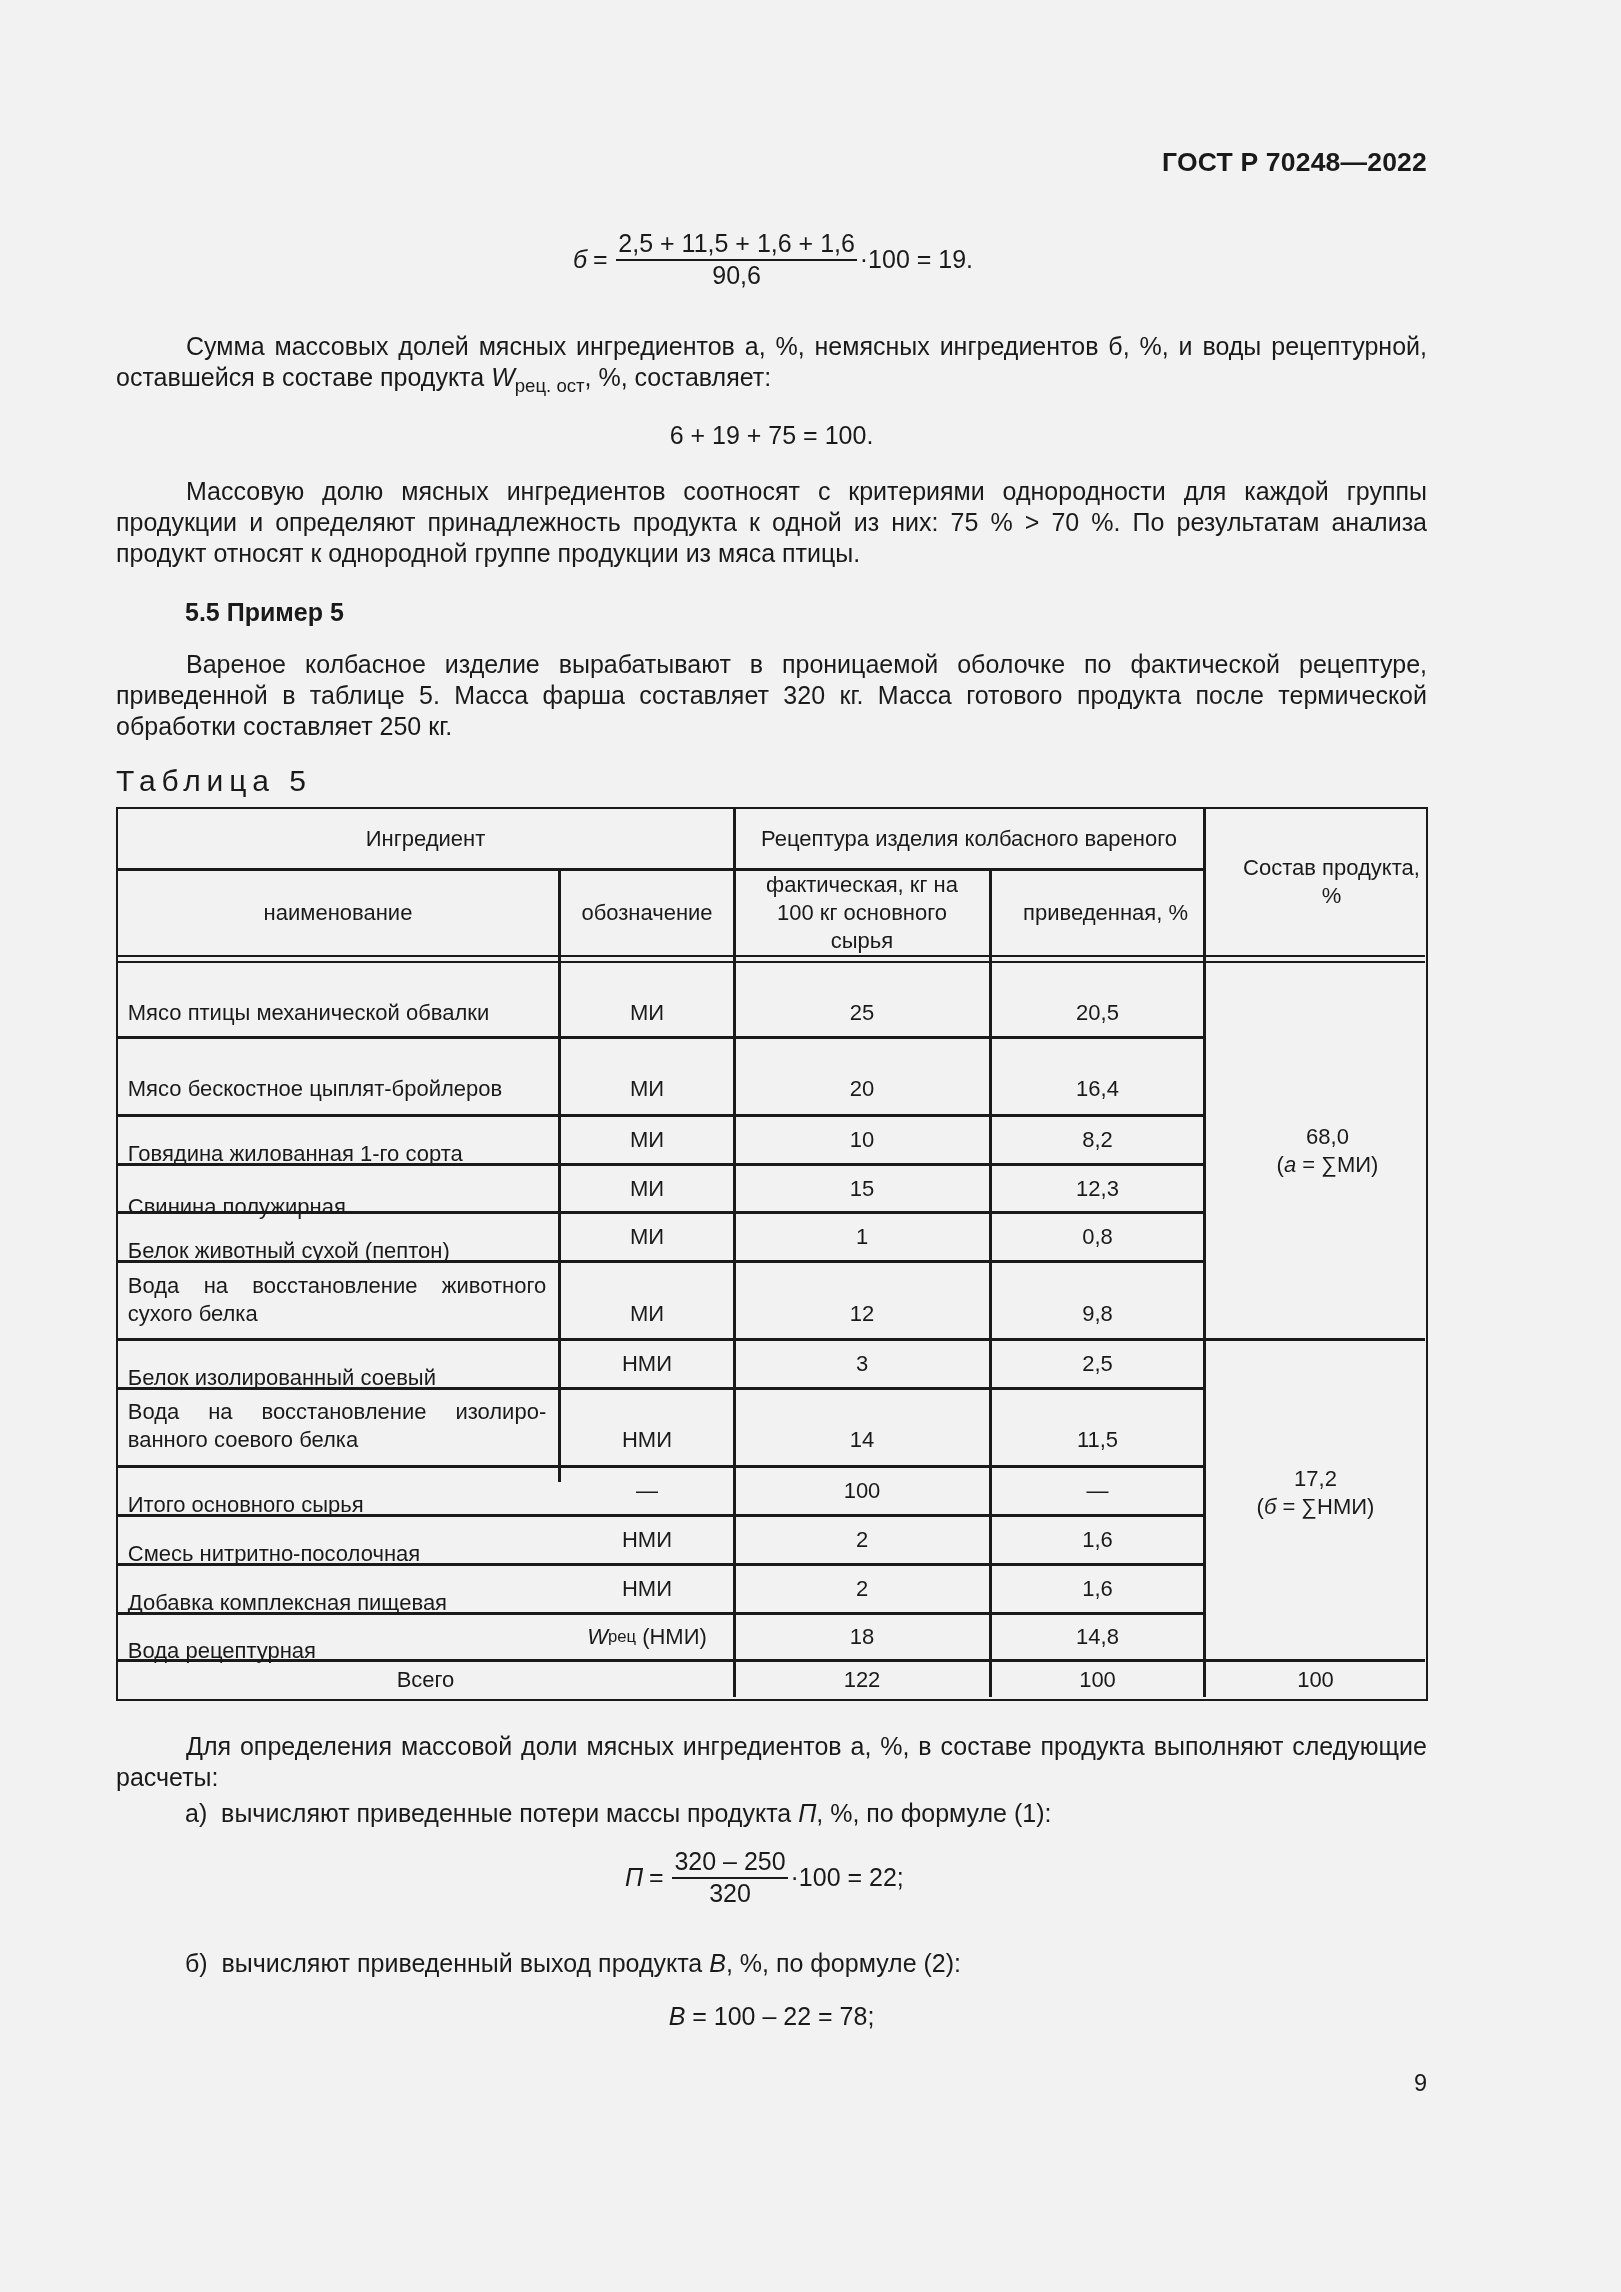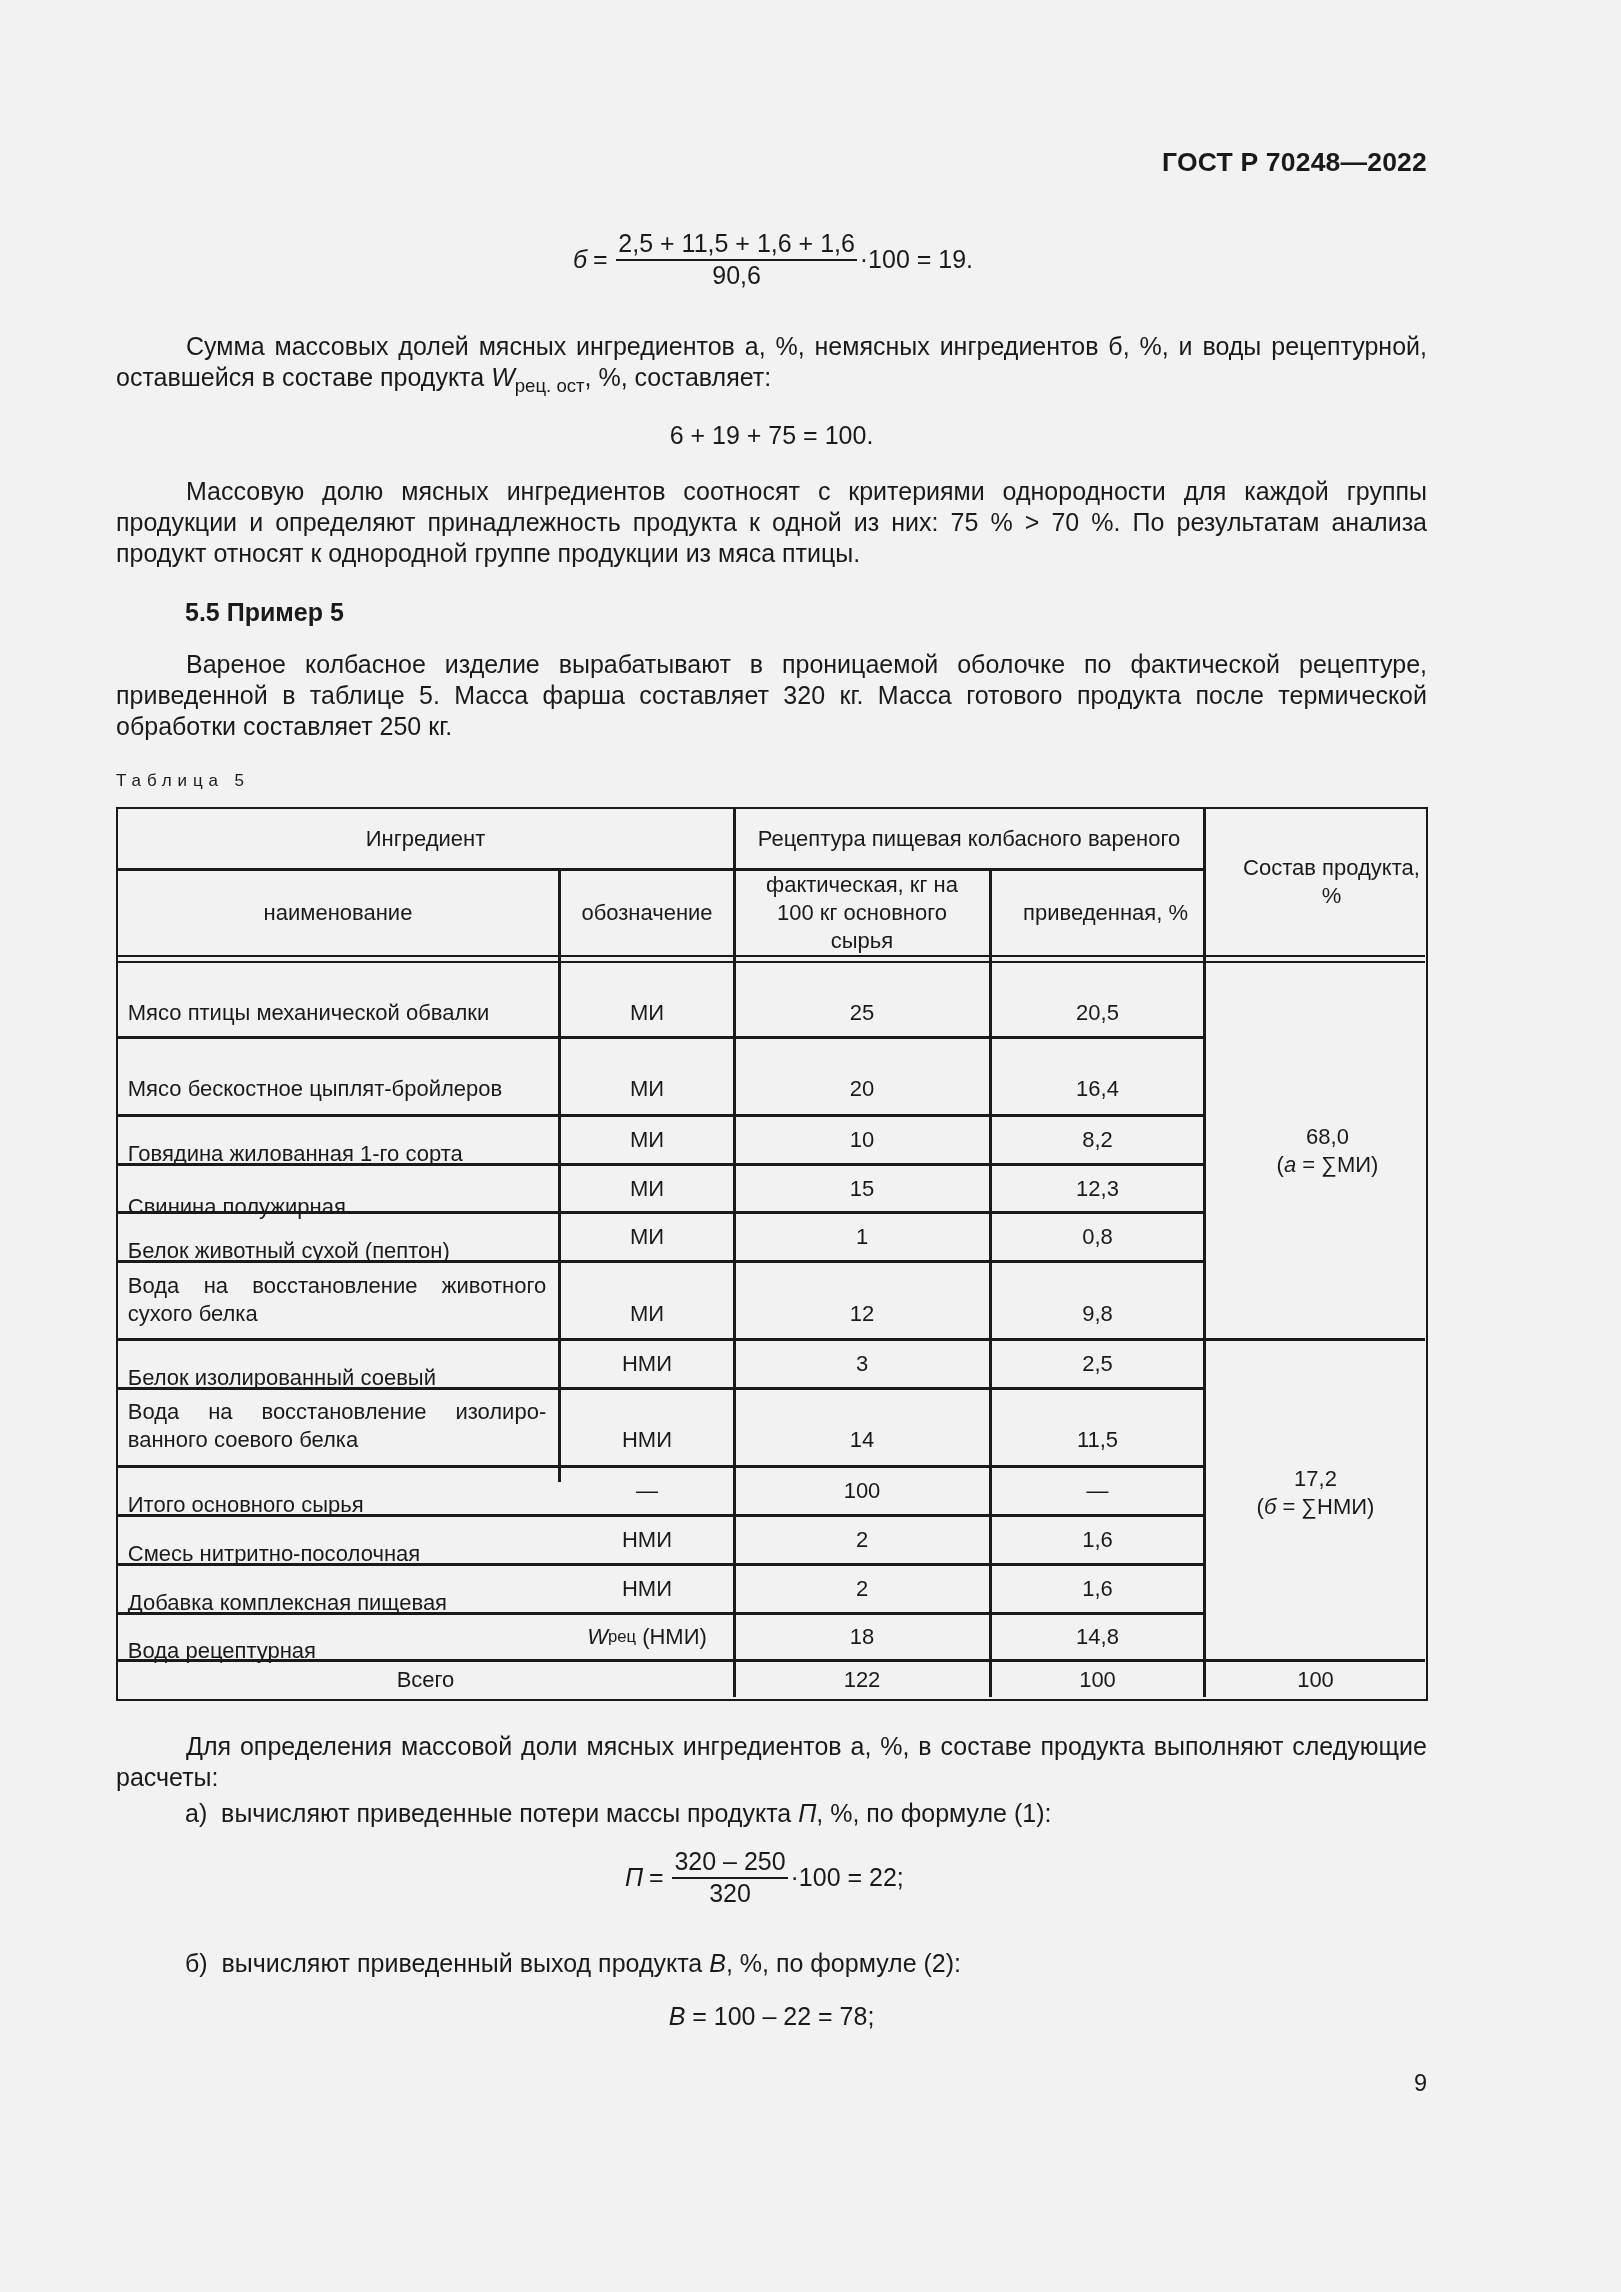--- a/index.html
+++ b/index.html
@@ -24,21 +24,21 @@
   }
   .para .indent { display: inline-block; width: 70px; }
   .center-line {
     left: 116px; width: 1311px;
     text-align: center; font-size: 25px; line-height: 31px;
   }
   .section-title {
     left: 185px; font-size: 25px; font-weight: bold; line-height: 31px;
   }
   .table-label {
-    left: 116px; font-size: 17px; letter-spacing: 5.9px; line-height: 31px;
+    left: 116px; font-size: 30px; letter-spacing: 5.9px; line-height: 31px;
   }
   .list-line {
     left: 185px; font-size: 25px; line-height: 31px; white-space: nowrap;
   }
   i.v { font-style: italic; }
   sub.s { font-size: 18.6px; vertical-align: -5.9px; line-height: 0; }
 
   
   .formula {
     display: flex; align-items: center; font-size: 25px;
@@ -127,21 +127,21 @@
   <div class="hline" style="left:0; top:451px; width:1085px;"></div>
   <div class="hline" style="left:0; top:529px; width:1307px;"></div>
   <div class="hline" style="left:0; top:578px; width:1085px;"></div>
   <div class="hline" style="left:0; top:656px; width:1085px;"></div>
   <div class="hline" style="left:0; top:705px; width:1085px;"></div>
   <div class="hline" style="left:0; top:754px; width:1085px;"></div>
   <div class="hline" style="left:0; top:803px; width:1085px;"></div>
   <div class="hline" style="left:0; top:850px; width:1307px;"></div>
 
   <div class="cell" style="left:0; top:0; width:615px; height:59px;">Ингредиент</div>
-  <div class="cell" style="left:617px; top:0; width:468px; height:59px;">Рецептура пищевая колбасного вареного</div>
+  <div class="cell" style="left:617px; top:0; width:468px; height:59px;">Рецептура изделия колбасного вареного</div>
   <div class="cell" style="left:1088px; top:0; width:219px; height:146px;padding-left:32px;">Состав продукта, %</div>
   <div class="cell" style="left:0; top:62px; width:440px; height:84px;">наименование</div>
   <div class="cell" style="left:443px; top:62px; width:172px; height:84px;">обозначение</div>
   <div class="cell" style="left:617px; top:62px; width:254px; height:84px; padding:0 27.4px;">фактическая, кг на 100 кг основного сырья</div>
   <div class="cell" style="left:874px; top:62px; width:211px; height:84px;padding-left:16px;">приведенная, %</div>
 
   <div>
     <div class="cell name-cell" style="left:0; top:154px; width:468px; height:74px;">
         <span><span class="ind"></span><span>Мясо птицы механической обвал­ки</span></span>
       </div>

